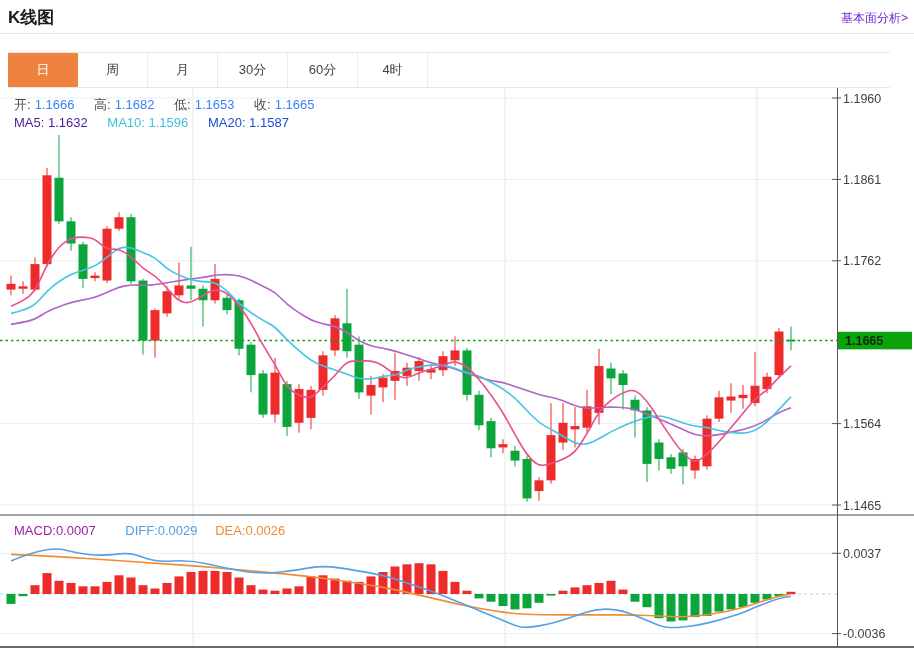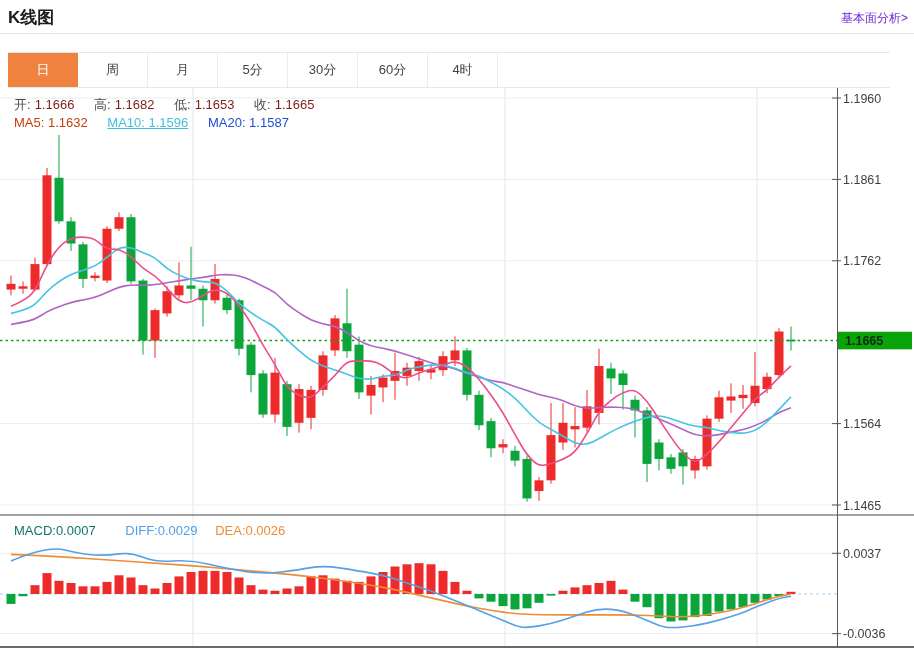--- a/index.html
+++ b/index.html
@@ -12,42 +12,41 @@
   .tabbar{position:absolute;left:8px;top:52px;width:882px;height:36px;display:flex;
           border-top:1px solid #e8e8e8;border-bottom:1px solid #e8e8e8;}
   .tab{width:70px;height:100%;line-height:34px;text-align:center;font-size:13px;color:#444;
        border-right:1px solid #ececec;cursor:pointer;background:#fff;}
   .tab.first{border-left:1px solid #ececec;}
   .tab.active{background:#f0823f;color:#fff;border-color:#f0823f;}
   .tab-fill{flex:1;}
   .row{position:absolute;font-size:13px;white-space:nowrap;z-index:3;}
   .row span{margin-right:4px;}
   .lbl{color:#4a4a4a;}
-  .grn{color:#7f1d1d;margin-right:16px !important;}
-  .ma5{color:#c2410c;margin-right:16px !important;margin-top:21px;}
-  .ma10{color:#3fc0dd;margin-right:16px !important;text-decoration:underline;}
+  .grn{color:#3b82f6;margin-right:16px !important;}
+  .ma5{color:#4c1d95;margin-right:16px !important;margin-top:21px;}
+  .ma10{color:#3fc0dd;margin-right:16px !important;}
   .ma20{color:#1d4ed8;}
-  .mval{color:#0f766e;margin-right:14px !important;}
+  .mval{color:#a21caf;margin-right:14px !important;}
   .dval{color:#4f9fe8;margin-right:14px !important;margin-left:12px;}
   .aval{color:#ef8d35;text-align:right;}
   svg#chart{position:absolute;left:0;top:0;z-index:1;}
 </style>
 </head>
 <body>
 
 <div class="app">
   <div class="hdr-title">K线图</div>
   <div class="hdr-link">基本面分析&gt;</div>
   <div class="hdr-rule"></div>
 
   <div class="tabbar">
     <div class="tab first active">日</div>
     <div class="tab">周</div>
     <div class="tab">月</div>
-    <div class="tab">5分</div>
     <div class="tab">30分</div>
     <div class="tab">60分</div>
     <div class="tab">4时</div>
     <div class="tab-fill"></div>
   </div>
 
   <div class="row" style="left:14px;top:96px;">
     <span class="lbl">开:</span><span class="grn">1.1666</span>
     <span class="lbl">高:</span><span class="grn">1.1682</span>
     <span class="lbl">低:</span><span class="grn">1.1653</span>

